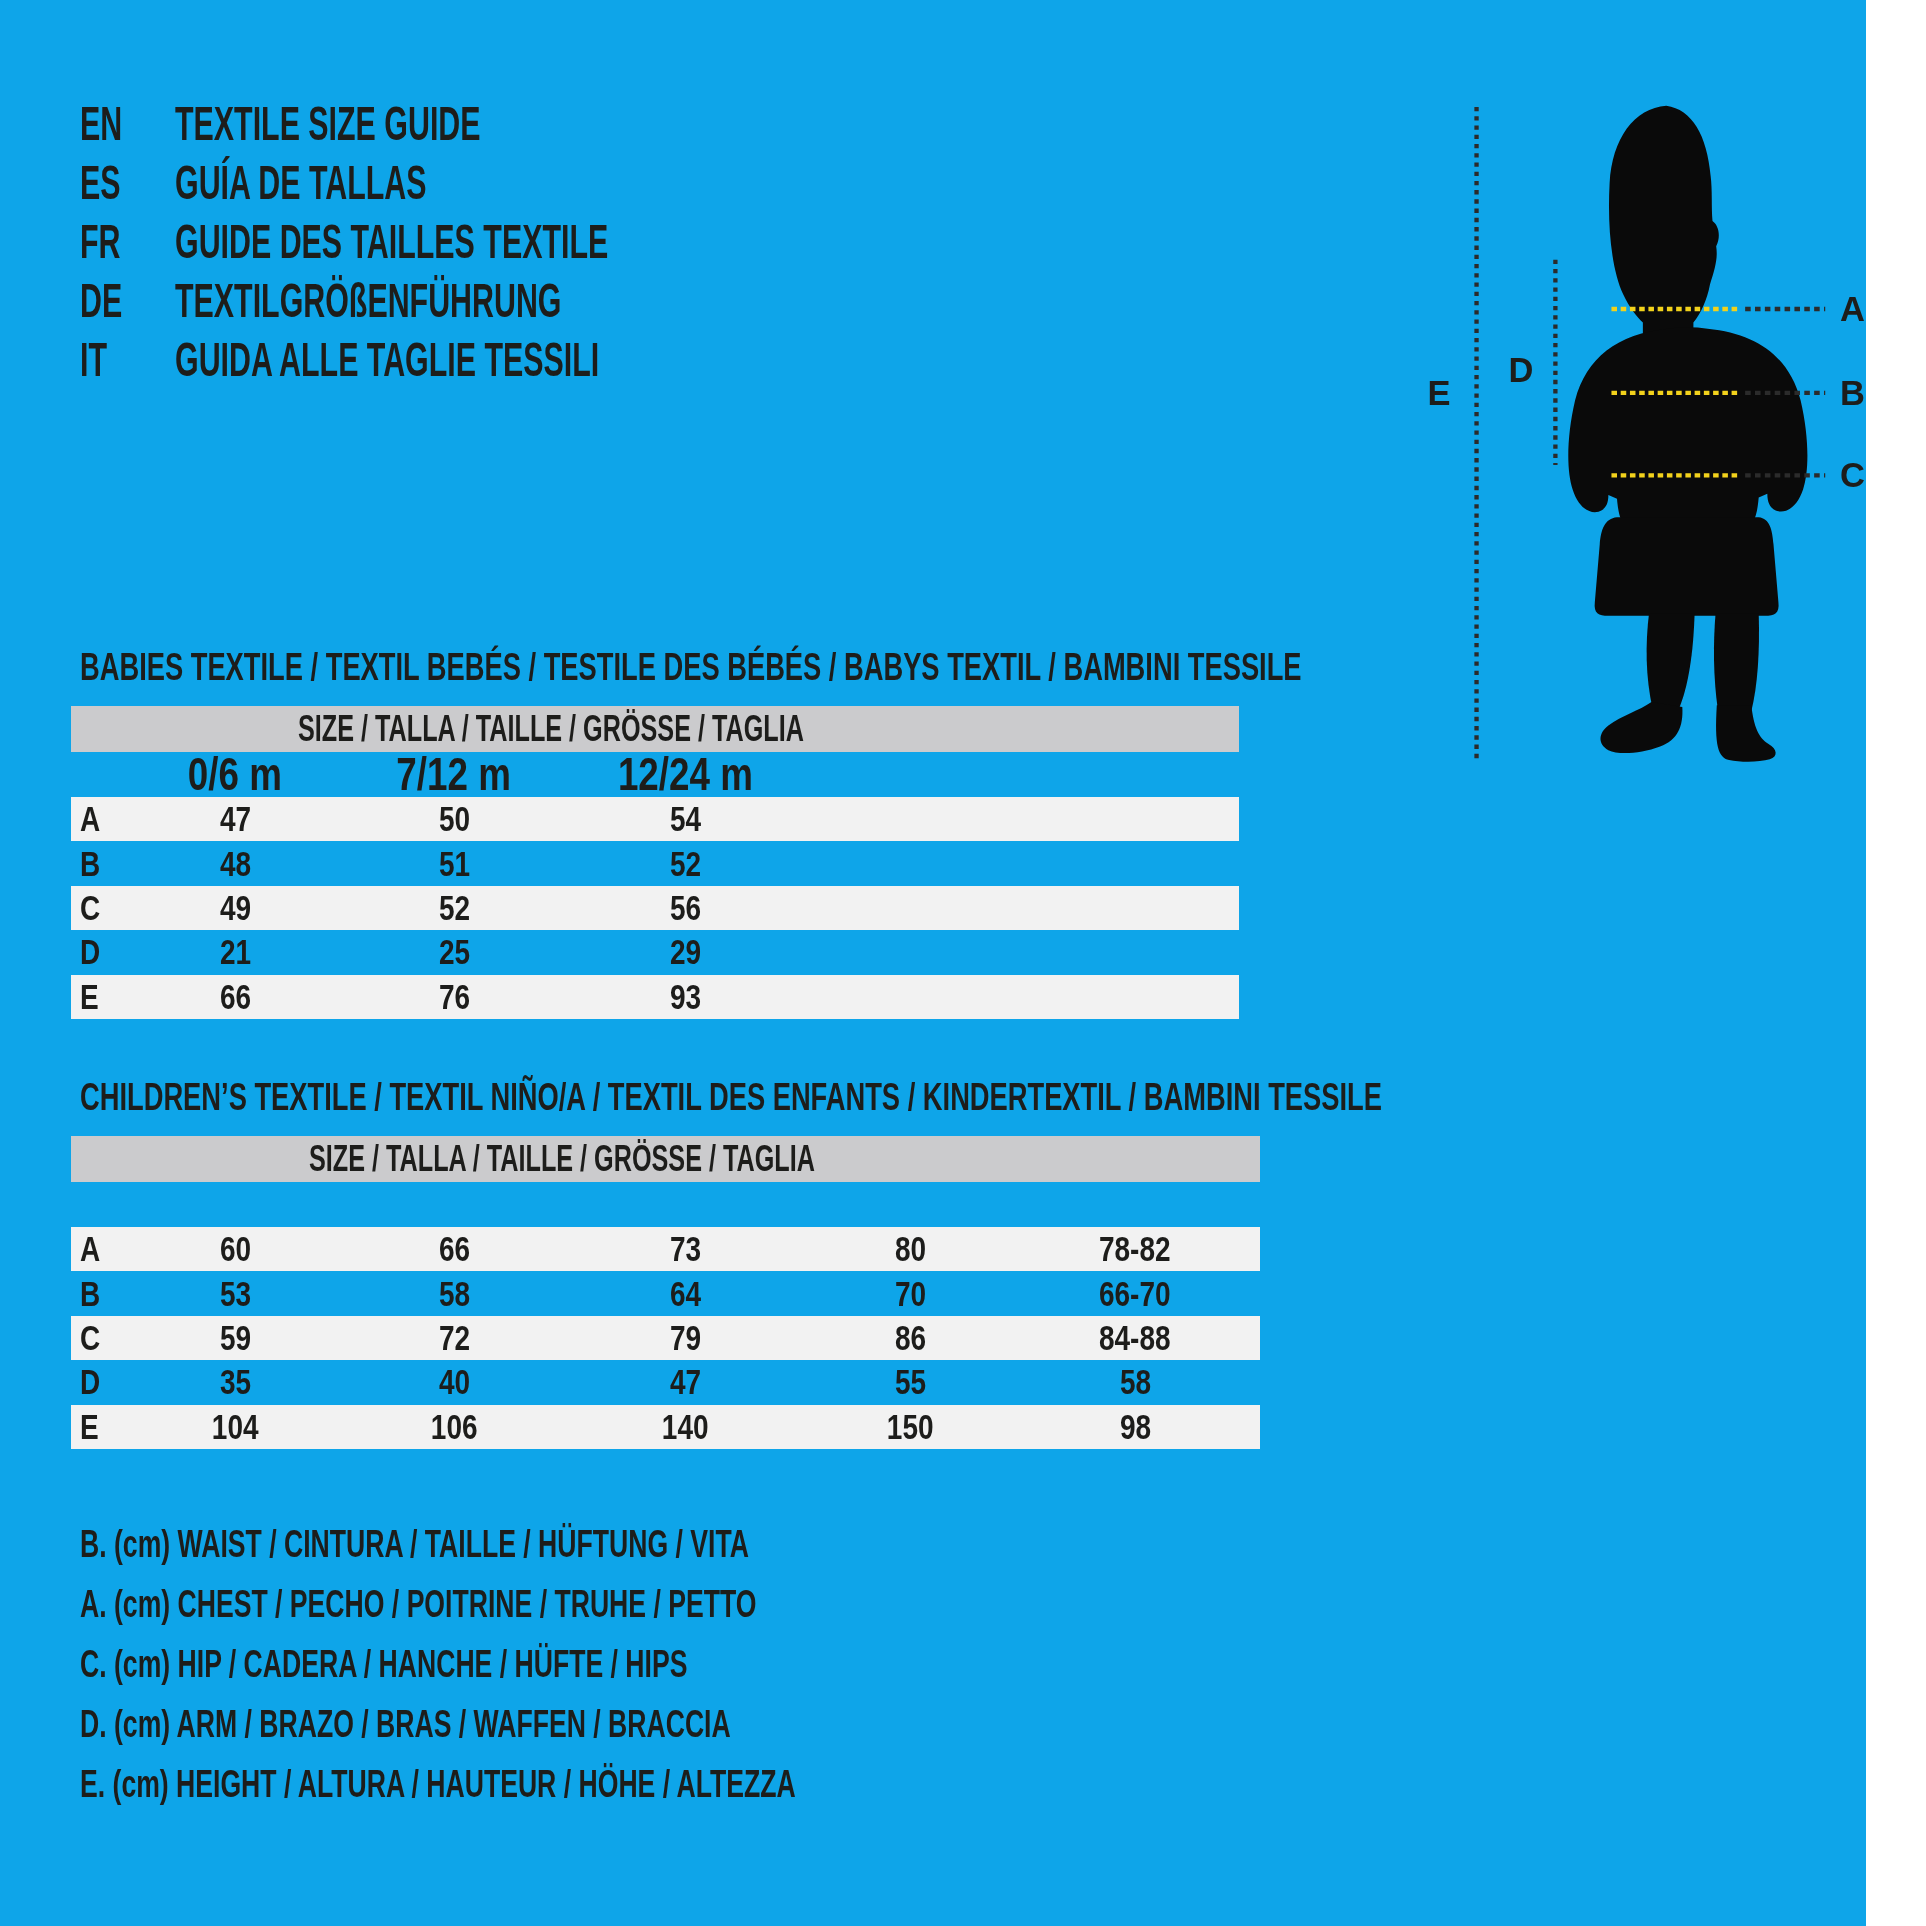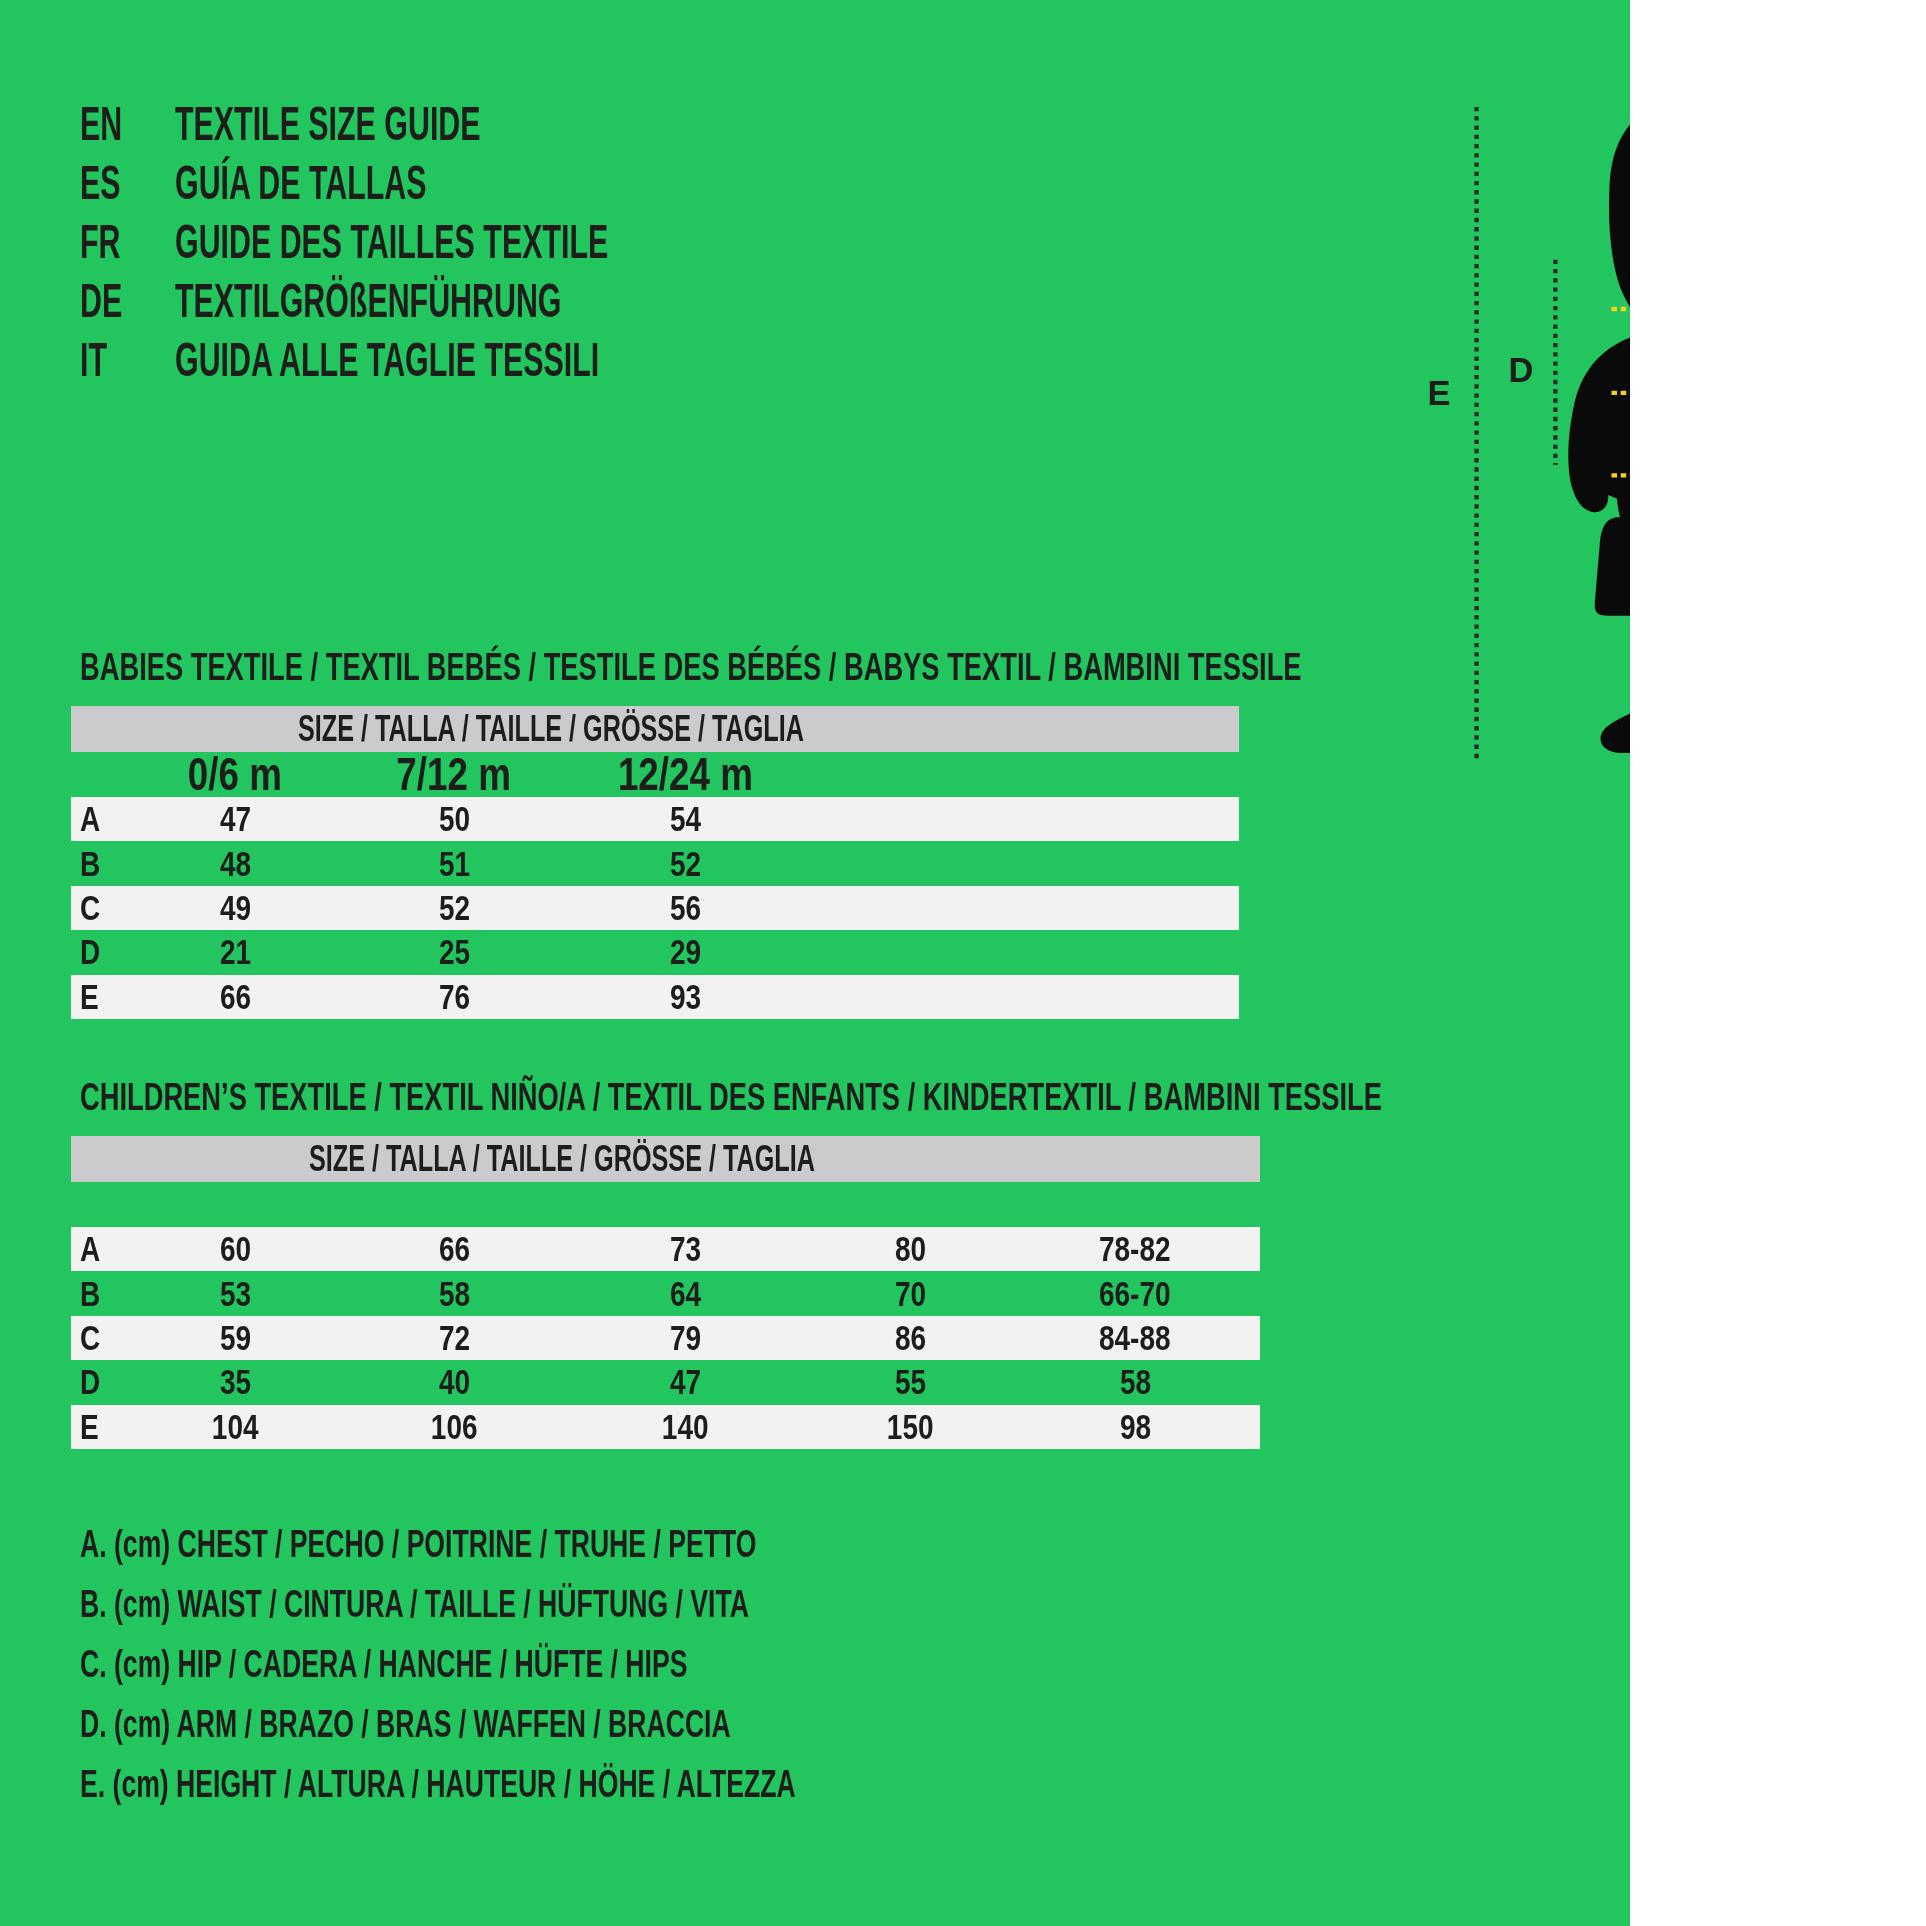--- a/index.html
+++ b/index.html
@@ -1,19 +1,19 @@
 <!DOCTYPE html>
 <html style="--text: #1d1d1b; --bar-bg: #cbcbcd; --stripe: #f2f2f2; --silhouette: #0a0a0a; --yellow: #f2d21c; --dash-dark: #2b2b2b;font-size:10px"><head>
 <meta charset="utf-8">
 <style>
   html,body{margin:0;padding:0;background:#ffffff;}
   #canvas{
     position:relative;
-    width:1630px;height:1926px;
-    background:#22c55e;
+    width:1866px;height:1926px;
+    background:#0ea5e9;
     font-family:"Liberation Sans",sans-serif;
     font-weight:700;
     color:var(--text,#1d1d1b);
     overflow:hidden;
     text-decoration:underline;
   }
   
   .cx{display:inline-block;transform:scaleX(0.70);transform-origin:0 50%;white-space:nowrap;}
   .cx62{display:inline-block;transform:scaleX(0.62);transform-origin:0 50%;white-space:nowrap;}
   .cx80{display:inline-block;transform:scaleX(0.80);transform-origin:50% 50%;white-space:nowrap;}
@@ -202,21 +202,21 @@
       <span class="rlabel"><span class="cx80l">E</span></span>
       <span class="cell c0"><span class="cx80">104</span></span>
       <span class="cell c1"><span class="cx80">106</span></span>
       <span class="cell c2"><span class="cx80">140</span></span>
       <span class="cell c3"><span class="cx80">150</span></span>
       <span class="cell c4"><span class="cx80">98</span></span>
     </div>
   </div>
 
   <div class="legend">
+    <div class="legend-row"><span class="cx">B. (cm) WAIST / CINTURA / TAILLE / HÜFTUNG / VITA</span></div>
     <div class="legend-row"><span class="cx">A. (cm) CHEST / PECHO / POITRINE / TRUHE / PETTO</span></div>
-    <div class="legend-row"><span class="cx">B. (cm) WAIST / CINTURA / TAILLE / HÜFTUNG / VITA</span></div>
     <div class="legend-row"><span class="cx">C. (cm) HIP / CADERA / HANCHE / HÜFTE / HIPS</span></div>
     <div class="legend-row"><span class="cx">D. (cm) ARM / BRAZO / BRAS / WAFFEN / BRACCIA</span></div>
     <div class="legend-row"><span class="cx">E. (cm) HEIGHT / ALTURA / HAUTEUR / HÖHE / ALTEZZA</span></div>
   </div>
 
 </div>
 
 
 </body></html>

